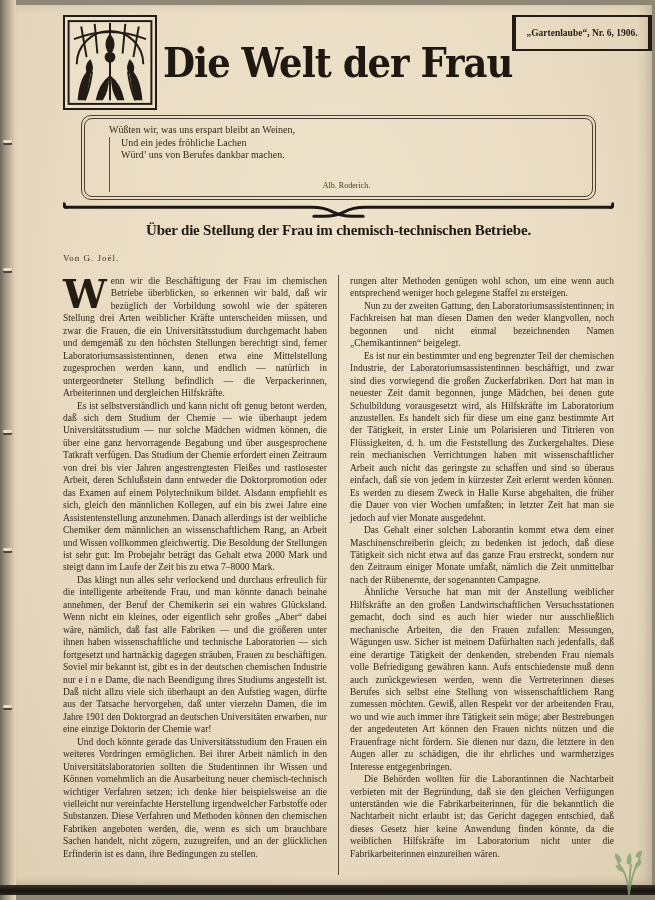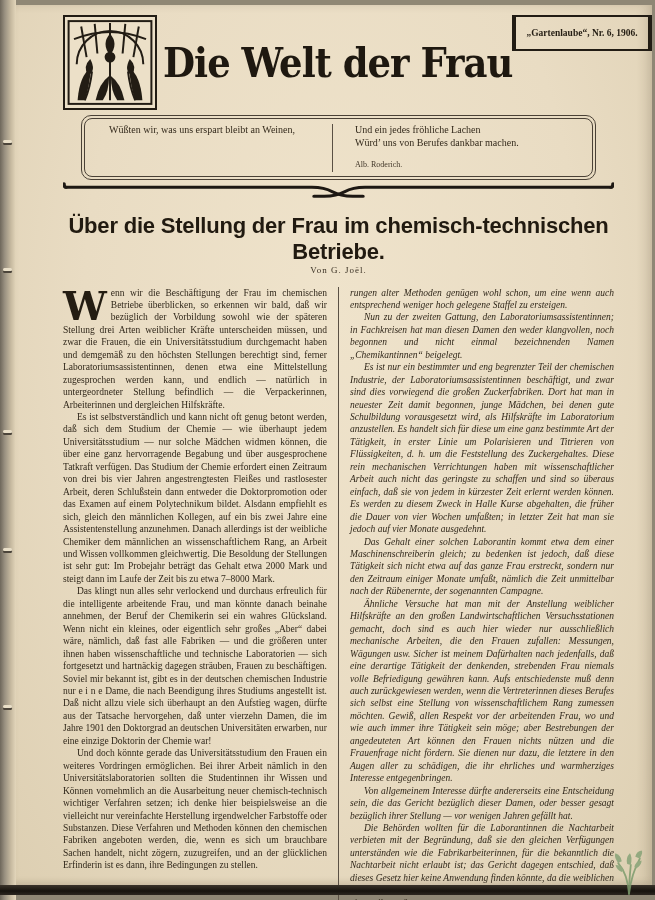--- a/index.html
+++ b/index.html
@@ -38,41 +38,41 @@
   .orn-band svg{width:100%;height:100%;display:block;}
   .orn-band.flip svg{transform:scaleX(-1);}
   .mast-subtitle{
     border-top:2px solid #221c14;border-bottom:2px solid #221c14;
     display:flex;align-items:center;justify-content:center;
     font-size:9.5px;font-weight:bold;padding:0 10px;white-space:nowrap;color:#241d13;
   }
 
   
   .quote-outer{margin:7px 18px 0 18px;border:1px solid #4a4136;border-radius:10px;padding:2px;}
-  .quote-inner{border:1px solid #4a4136;border-radius:8px;display:flex;padding:5px 14px 4px 24px;}
+  .quote-inner{border:1px solid #4a4136;border-radius:8px;display:flex;padding:5px 14px 4px 24px;flex-direction:column;}
   .quote-half{flex:1;font-size:10px;line-height:12.5px;color:#342a1c;}
-  .quote-half.right{border-left:1px solid #5a5044;padding-left:22px;}
+  .quote-half.right{border-left:1px solid #5a5044;padding-left:11px;}
   .quote-line{white-space:nowrap;}
-  .quote-attrib{text-align:left;font-size:8px;margin-top:10px;padding-right:6px;color:#43382a;}
+  .quote-attrib{text-align:center;font-size:8px;margin-top:18px;padding-right:6px;color:#43382a;}
   .knot-rule{margin:2px 0 0 0;height:16px;}
   .knot-rule svg{width:100%;height:100%;display:block;}
 
   
   .article-title{
-    margin-top:15px;text-align:center;font-weight:bold;font-size:22px;
-    letter-spacing:-.2px;color:#211a10;font-family:Liberation Sans, sans-serif;
-  }
-  .article-byline{text-align:center;font-size:9px;letter-spacing:1px;margin-top:0;color:#3a3023;}
+    margin-top:4px;text-align:center;font-weight:bold;font-size:15px;
+    letter-spacing:-.2px;color:#211a10;font-family:Liberation Serif, serif;
+  }
+  .article-byline{font-size:9px;letter-spacing:1px;margin-top:14px;color:#3a3023;}
 
   .cols{display:flex;margin-top:12px;min-height:600px;}
   .col{flex:1;font-size:9.5px;line-height:12.45px;text-align:justify;color:#30271a;}
   .col p{margin:0;text-indent:14px;}
   .col p.noindent{text-indent:0;}
   .col-left{padding-right:11px;border-right:1px solid #5a5044;}
-  .col-right{padding-left:11px;font-style:italic;}
+  .col-right{padding-left:11px;}
   .dropcap{
     float:left;font-family:"DejaVu Serif",serif;font-weight:bold;
     font-size:39px;line-height:34px;padding:2px 4px 0 0;color:#241d12;
   }
 
   .page-footer{display:flex;justify-content:space-between;font-size:10px;color:#3a3124;margin-top:8px;}
   .footer-year{margin-left:36px;}
   .footer-num{margin-right:14px;}
 
   .leaf{position:absolute;right:8px;bottom:4px;width:36px;height:46px;opacity:.85;}
@@ -211,21 +211,20 @@
         <p>Es ist selbstverständlich und kann nicht oft genug betont werden, daß sich dem Studium der Chemie — wie überhaupt jedem Universitätsstudium — nur solche Mädchen widmen können, die über eine ganz hervorragende Begabung und über ausgesprochene Tatkraft verfügen. Das Studium der Chemie erfordert einen Zeitraum von drei bis vier Jahren angestrengtesten Fleißes und rastlosester Arbeit, deren Schlußstein dann entweder die Doktorpromotion oder das Examen auf einem Polytechnikum bildet. Alsdann empfiehlt es sich, gleich den männlichen Kollegen, auf ein bis zwei Jahre eine Assistentenstellung anzunehmen. Danach allerdings ist der weibliche Chemiker dem männlichen an wissenschaftlichem Rang, an Arbeit und Wissen vollkommen gleichwertig. Die Besoldung der Stellungen ist sehr gut: Im Probejahr beträgt das Gehalt etwa 2000 Mark und steigt dann im Laufe der Zeit bis zu etwa 7–8000 Mark.</p>
         <p>Das klingt nun alles sehr verlockend und durchaus erfreulich für die intelligente arbeitende Frau, und man könnte danach beinahe annehmen, der Beruf der Chemikerin sei ein wahres Glücksland. Wenn nicht ein kleines, oder eigentlich sehr großes „Aber“ dabei wäre, nämlich, daß fast alle Fabriken — und die größeren unter ihnen haben wissenschaftliche und technische Laboratorien — sich fortgesetzt und hartnäckig dagegen sträuben, Frauen zu beschäftigen. Soviel mir bekannt ist, gibt es in der deutschen chemischen Industrie nur e i n e Dame, die nach Beendigung ihres Studiums angestellt ist. Daß nicht allzu viele sich überhaupt an den Aufstieg wagen, dürfte aus der Tatsache hervorgehen, daß unter vierzehn Damen, die im Jahre 1901 den Doktorgrad an deutschen Universitäten erwarben, nur eine einzige Doktorin der Chemie war!</p>
         <p>Und doch könnte gerade das Universitätsstudium den Frauen ein weiteres Vordringen ermöglichen. Bei ihrer Arbeit nämlich in den Universitätslaboratorien sollten die Studentinnen ihr Wissen und Können vornehmlich an die Ausarbeitung neuer chemisch-technisch wichtiger Verfahren setzen; ich denke hier beispielsweise an die vielleicht nur vereinfachte Herstellung irgendwelcher Farbstoffe oder Substanzen. Diese Verfahren und Methoden können den chemischen Fabriken angeboten werden, die, wenn es sich um brauchbare Sachen handelt, nicht zögern, zuzugreifen, und an der glücklichen Erfinderin ist es dann, ihre Bedingungen zu stellen.</p>
       </div>
       <div class="col col-right">
         <p class="noindent">rungen alter Methoden genügen wohl schon, um eine wenn auch entsprechend weniger hoch gelegene Staffel zu ersteigen.</p>
         <p>Nun zu der zweiten Gattung, den Laboratoriumsassistentinnen; in Fachkreisen hat man diesen Damen den weder klangvollen, noch begonnen und nicht einmal bezeichnenden Namen „Chemikantinnen“ beigelegt.</p>
         <p>Es ist nur ein bestimmter und eng begrenzter Teil der chemischen Industrie, der Laboratoriumsassistentinnen beschäftigt, und zwar sind dies vorwiegend die großen Zuckerfabriken. Dort hat man in neuester Zeit damit begonnen, junge Mädchen, bei denen gute Schulbildung vorausgesetzt wird, als Hilfskräfte im Laboratorium anzustellen. Es handelt sich für diese um eine ganz bestimmte Art der Tätigkeit, in erster Linie um Polarisieren und Titrieren von Flüssigkeiten, d. h. um die Feststellung des Zuckergehaltes. Diese rein mechanischen Verrichtungen haben mit wissenschaftlicher Arbeit auch nicht das geringste zu schaffen und sind so überaus einfach, daß sie von jedem in kürzester Zeit erlernt werden können. Es werden zu diesem Zweck in Halle Kurse abgehalten, die früher die Dauer von vier Wochen umfaßten; in letzter Zeit hat man sie jedoch auf vier Monate ausgedehnt.</p>
         <p>Das Gehalt einer solchen Laborantin kommt etwa dem einer Maschinenschreiberin gleich; zu bedenken ist jedoch, daß diese Tätigkeit sich nicht etwa auf das ganze Frau erstreckt, sondern nur den Zeitraum einiger Monate umfaßt, nämlich die Zeit unmittelbar nach der Rübenernte, der sogenannten Campagne.</p>
         <p>Ähnliche Versuche hat man mit der Anstellung weiblicher Hilfskräfte an den großen Landwirtschaftlichen Versuchsstationen gemacht, doch sind es auch hier wieder nur ausschließlich mechanische Arbeiten, die den Frauen zufallen: Messungen, Wägungen usw. Sicher ist meinem Dafürhalten nach jedenfalls, daß eine derartige Tätigkeit der denkenden, strebenden Frau niemals volle Befriedigung gewähren kann. Aufs entschiedenste muß denn auch zurückgewiesen werden, wenn die Vertreterinnen dieses Berufes sich selbst eine Stellung von wissenschaftlichem Rang zumessen möchten. Gewiß, allen Respekt vor der arbeitenden Frau, wo und wie auch immer ihre Tätigkeit sein möge; aber Bestrebungen der angedeuteten Art können den Frauen nichts nützen und die Frauenfrage nicht fördern. Sie dienen nur dazu, die letztere in den Augen aller zu schädigen, die ihr ehrliches und warmherziges Interesse entgegenbringen.</p>
-        <p>Von allgemeinem Interesse dürfte andererseits eine Entscheidung sein, die das Gericht bezüglich dieser Damen, oder besser gesagt bezüglich ihrer Stellung — vor wenigen Jahren gefällt hat.</p>
         <p>Die Behörden wollten für die Laborantinnen die Nachtarbeit verbieten mit der Begründung, daß sie den gleichen Verfügungen unterständen wie die Fabrikarbeiterinnen, für die bekanntlich die Nachtarbeit nicht erlaubt ist; das Gericht dagegen entschied, daß dieses Gesetz hier keine Anwendung finden könnte, da die weiblichen Hilfskräfte im Laboratorium nicht unter die Fabrikarbeiterinnen einzureihen wären.</p>
       </div>
     </div>
 
     <div class="page-footer">
       <span class="footer-year">1906.</span>
       <span class="footer-num">6</span>
     </div>
 
   </div>

